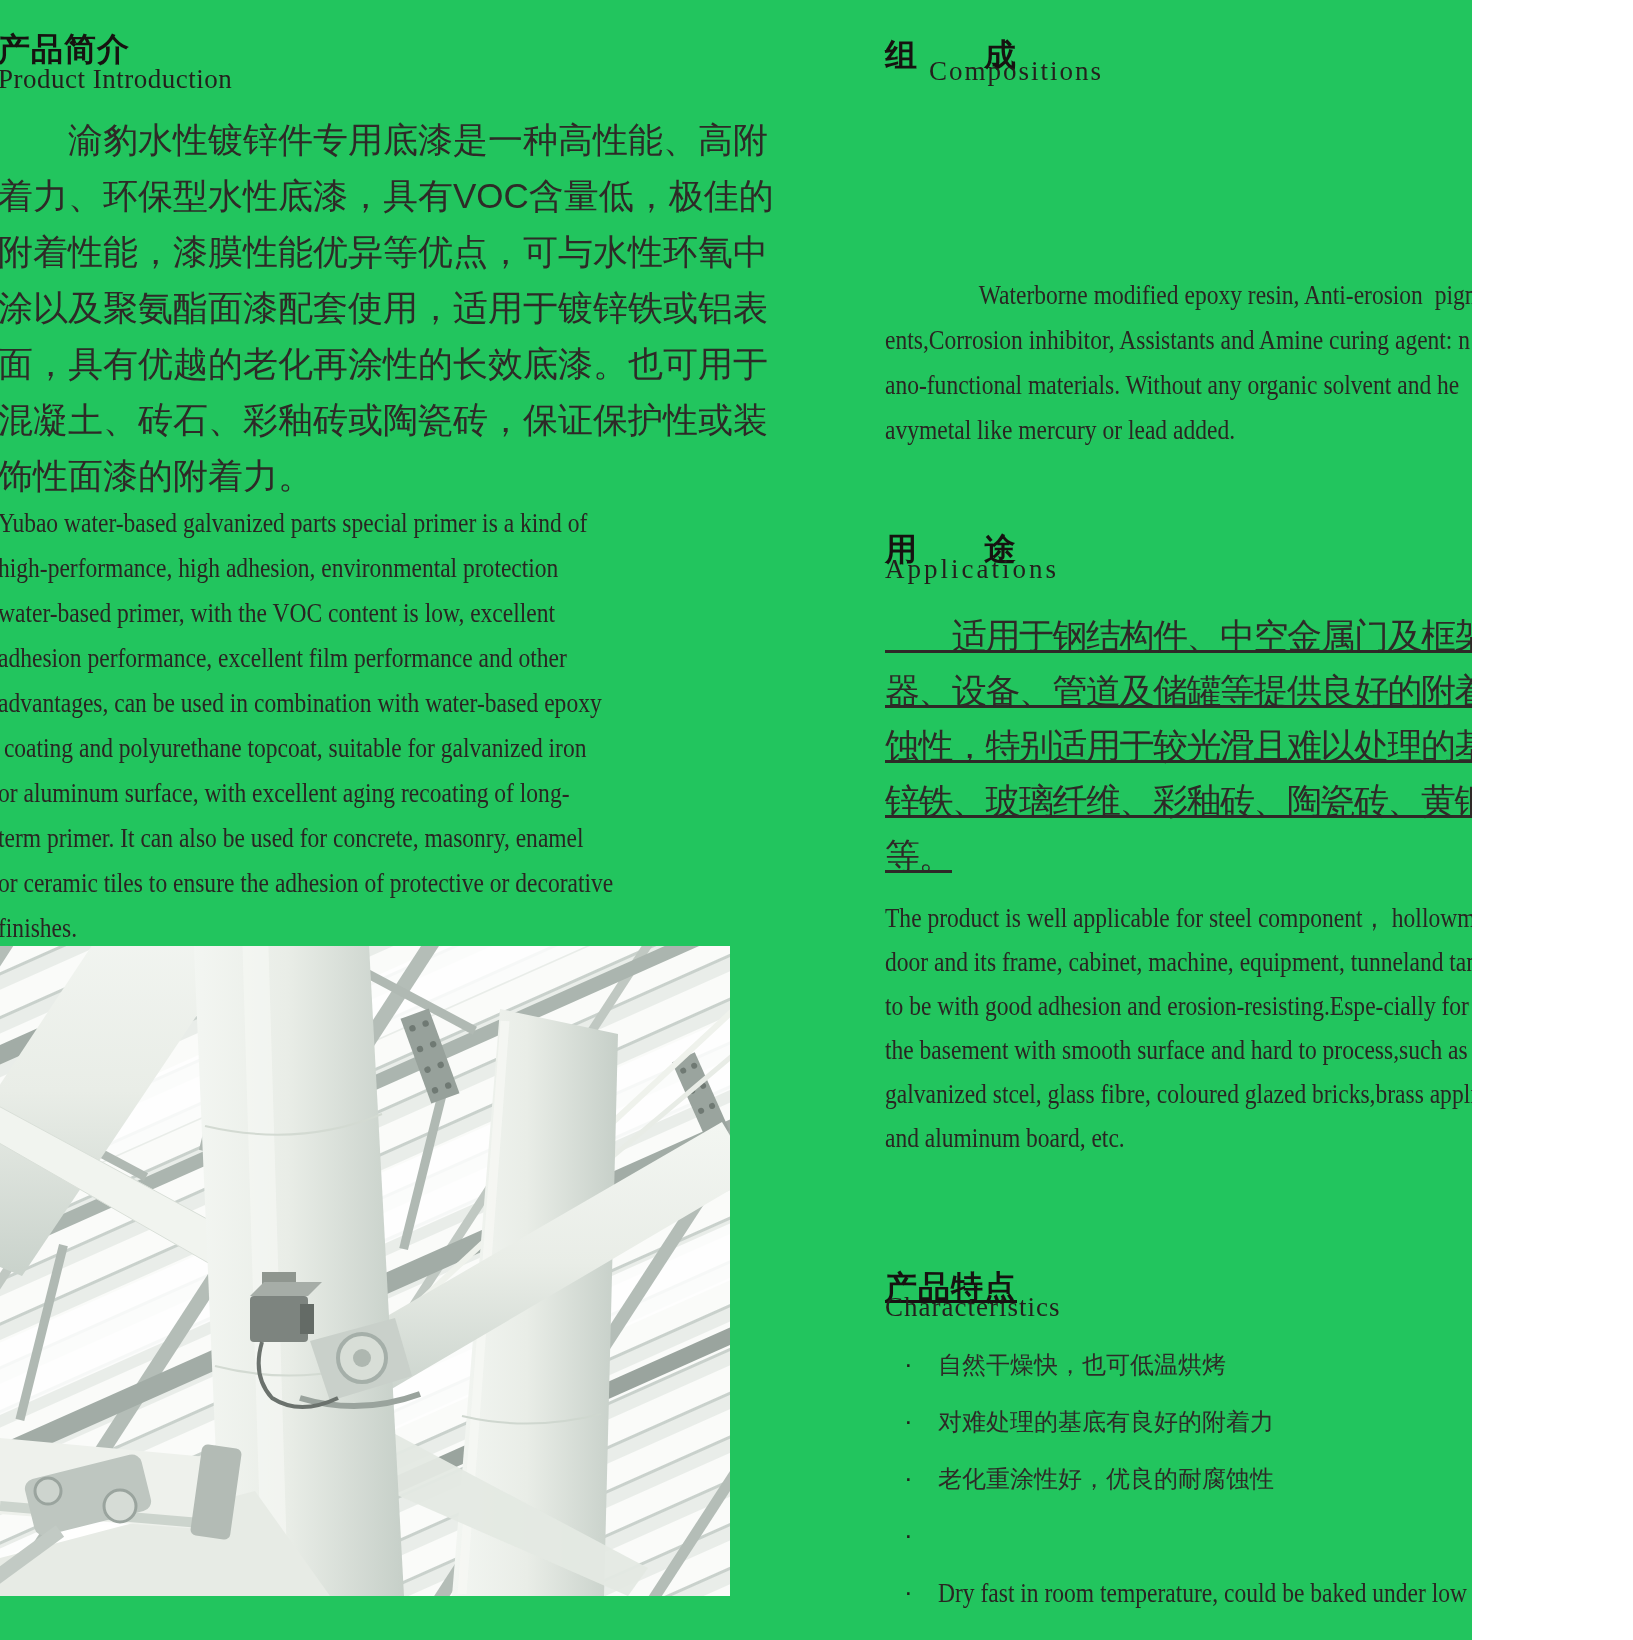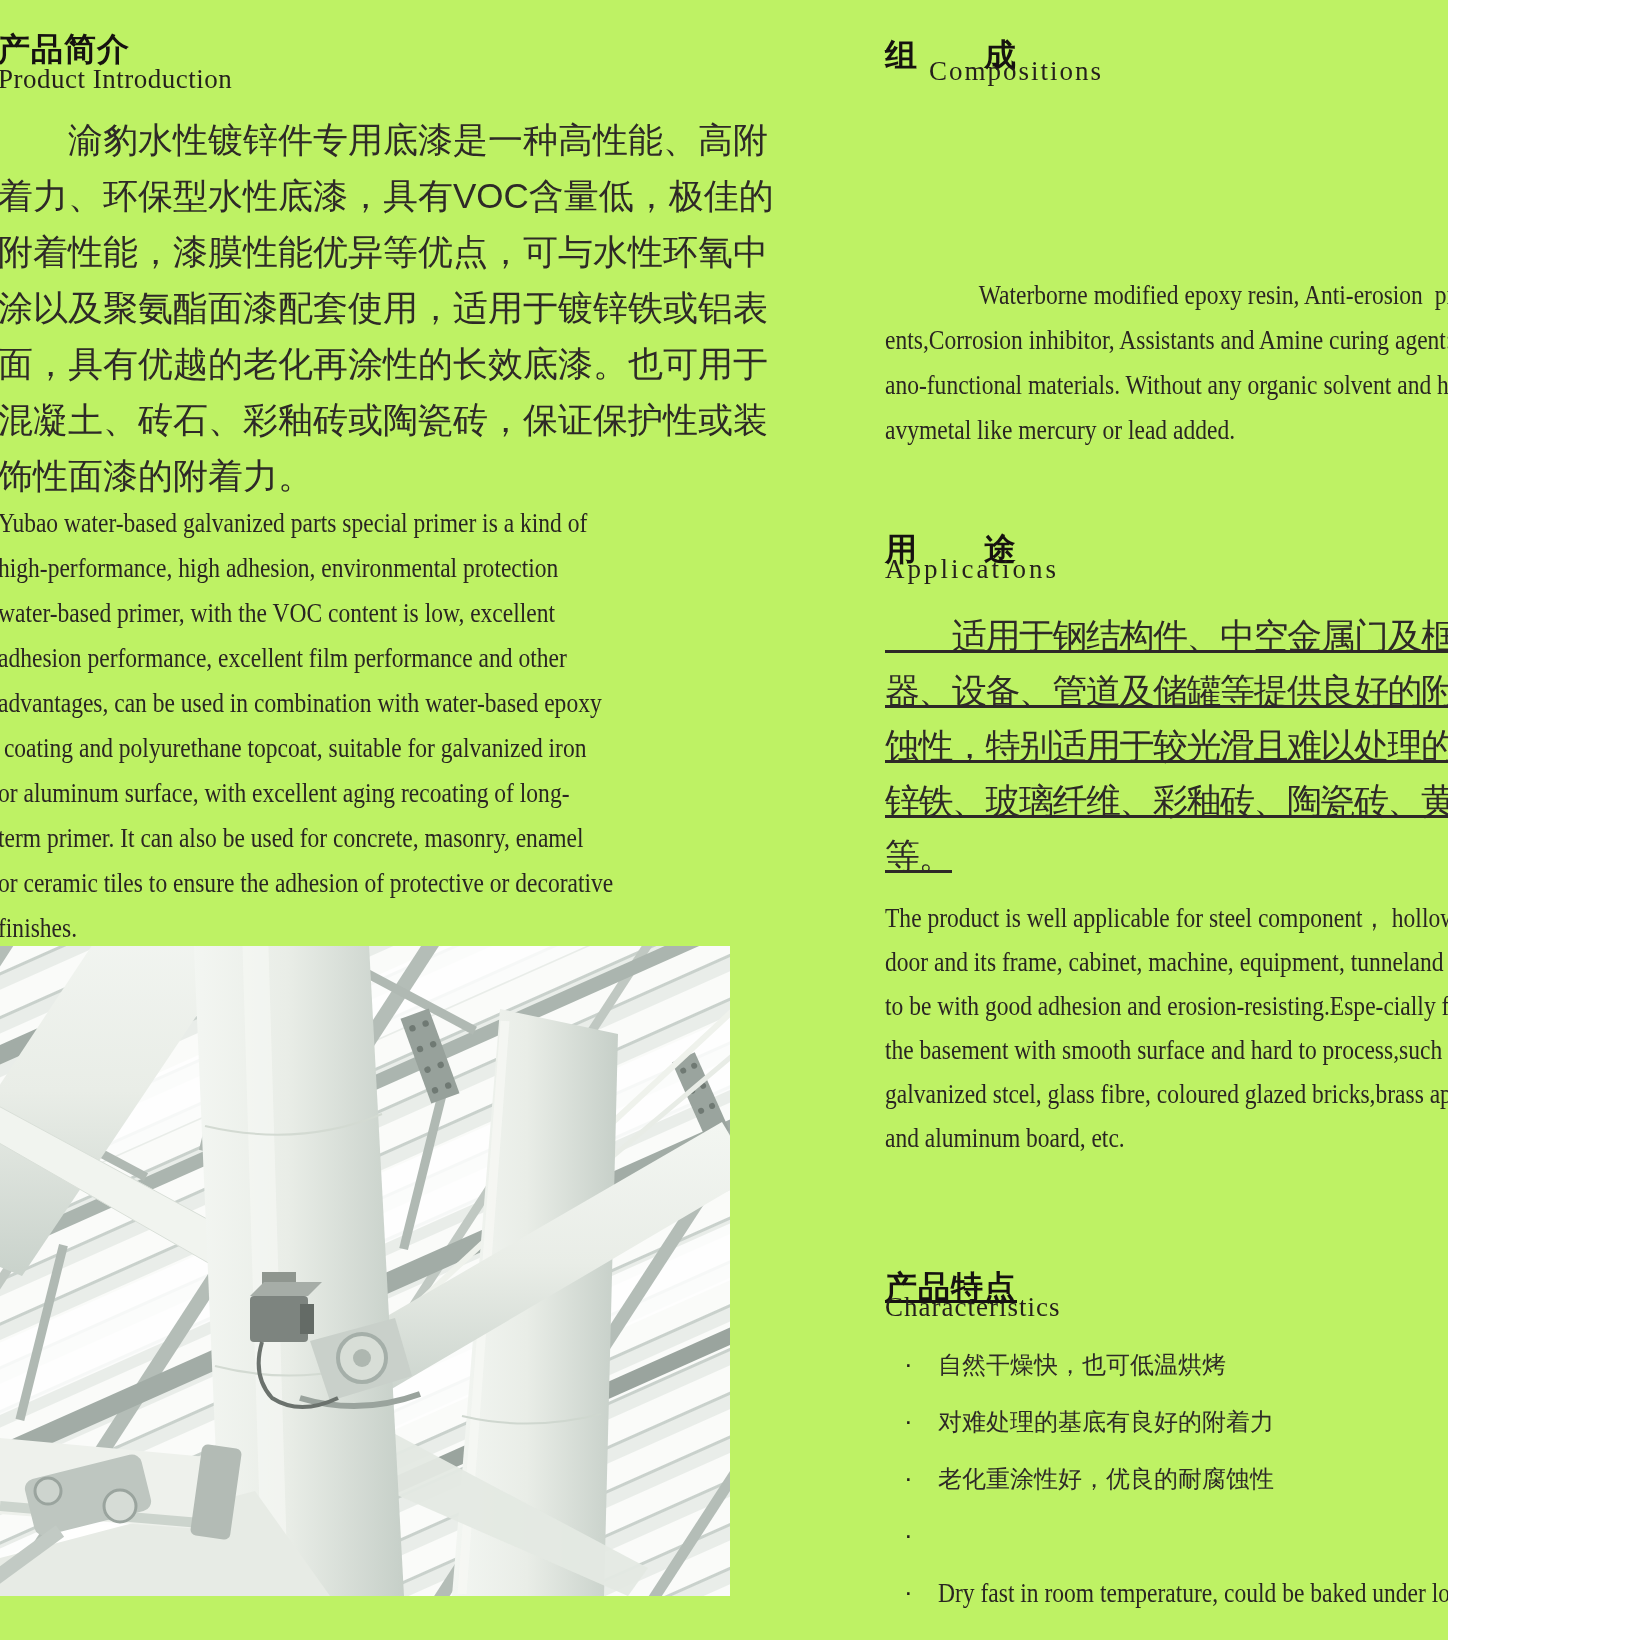--- a/index.html
+++ b/index.html
@@ -1,17 +1,17 @@
 <!DOCTYPE html>
 <html><head>
 <meta charset="utf-8">
 <style>
   html,body{margin:0;padding:0;background:#ffffff;}
-  .page{position:relative;width:1448px;height:1640px;background:#bef264;overflow:hidden;
-        color:#2a2623;font-family:"Liberation Sans",sans-serif;}
+  .page{position:relative;width:1448px;height:1640px;background:#22c55e;overflow:hidden;
+        color:#2a2623;font-family:"Liberation Sans",sans-serif;padding-left:24px;}
   .abs{position:absolute;}
   .pre{white-space:pre;}
   
   .h-zh{font-weight:700;font-size:32px;line-height:40px;color:#161210;letter-spacing:1px;}
   
   .h-en{font-family:"Liberation Serif",serif;font-size:27px;color:#241f1c;}
   .ls05{letter-spacing:.5px}.ls1{letter-spacing:1px}.ls2{letter-spacing:2px}.ls3{letter-spacing:3px}
   
   .zh-body{font-size:35px;line-height:56px;color:#2e2a27;letter-spacing:0;}
   .zh-body.r{line-height:55px;letter-spacing:-1.5px;}

